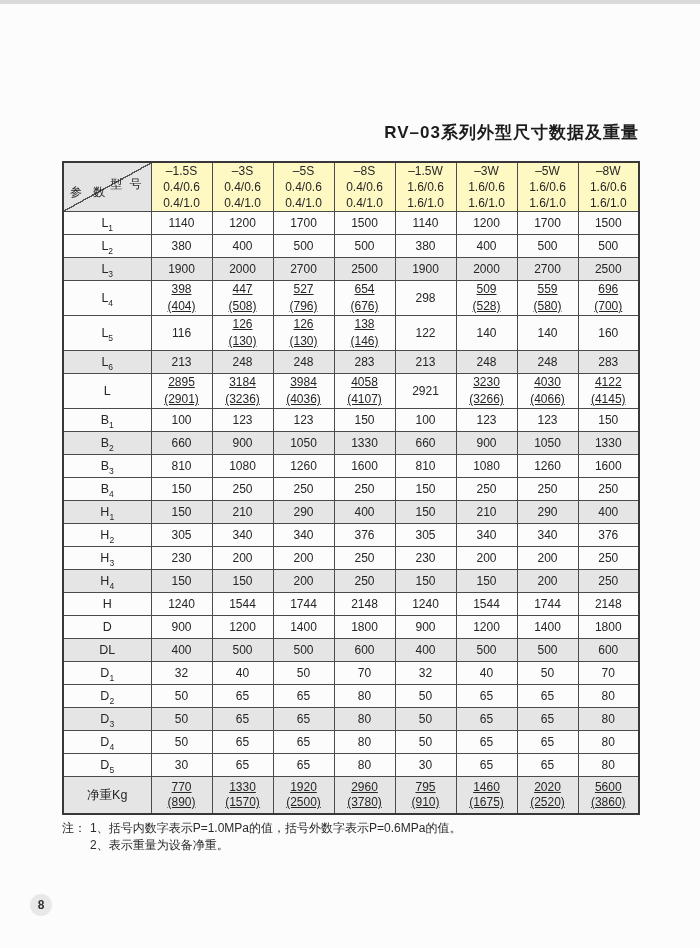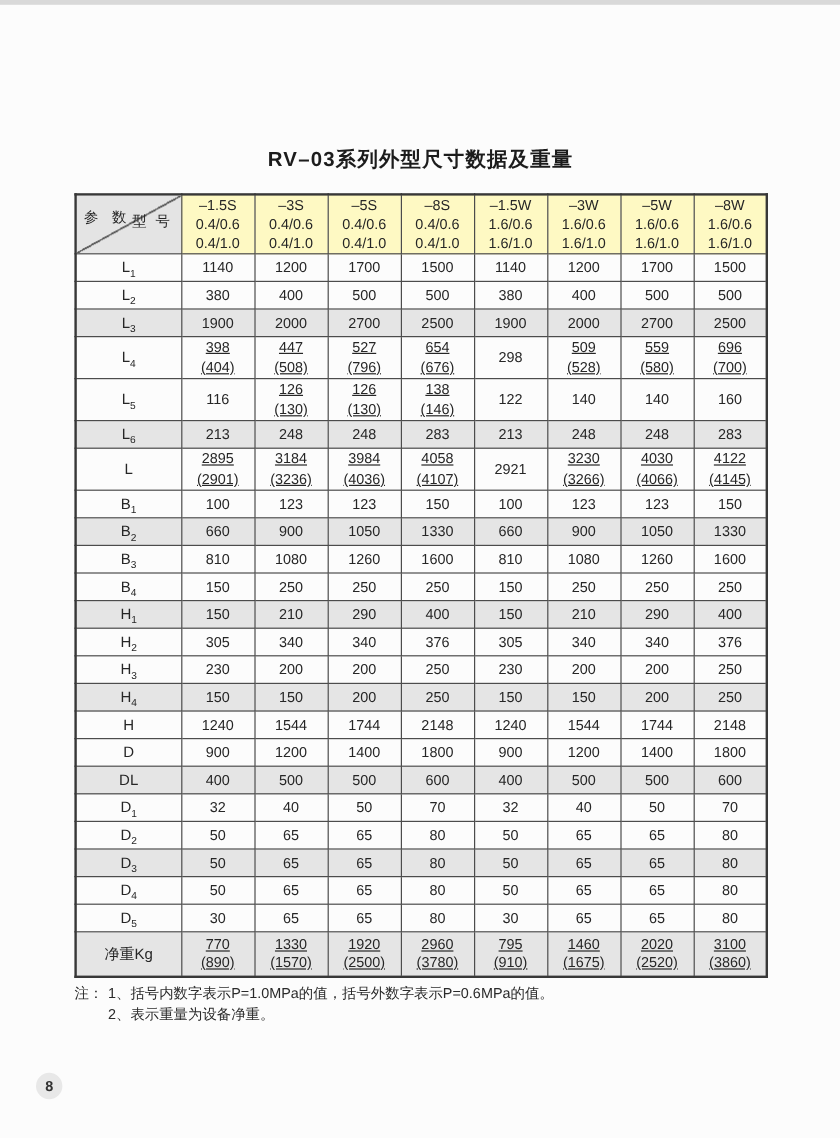--- a/index.html
+++ b/index.html
@@ -17,21 +17,21 @@
     background: #d9d9d9;
   }
   .content {
     position: absolute;
     left: 62px; top: 0;
     width: 577px;
   }
   .title {
     margin-top: 121px;
     margin-bottom: 17px;
-    text-align: center;
+    text-align: right;
     font-size: 17px;
     font-weight: bold;
     letter-spacing: 1px;
     color: #1c1c1c;
   }
   table.dims {
     border-collapse: collapse;
     width: 577px;
     table-layout: fixed;
     border: 2px solid #383838;
@@ -49,21 +49,21 @@
   thead th { background: #fef9c3; }
   th.col-head { padding: 9px 0 8px 0; line-height: 16px; font-size: 12px; }
   th.corner {
     position: relative;
     background-color: #e4e4e4;
     background-image: linear-gradient(to bottom right,
       transparent calc(50% - 0.7px), #555 calc(50% - 0.7px),
       #555 calc(50% + 0.7px), transparent calc(50% + 0.7px));
   }
   .corner-tr { position: absolute; top: 13px; right: 7px; font-size: 12px; letter-spacing: 2px; }
-  .corner-bl { position: absolute; bottom: 21px; left: 6px; font-size: 12px; letter-spacing: 4px; }
+  .corner-bl { position: absolute; bottom: 10px; left: 6px; font-size: 12px; letter-spacing: 4px; }
   tbody th.row-label { font-size: 12.5px; }
   tbody td, tbody th { height: 23px; line-height: 15px; }
   tbody tr.shaded td, tbody tr.shaded th { background: #e5e5e5; }
   td.two-line { padding: 5px 0; text-decoration: underline; }
   td.two-line div { line-height: 17px; }
   tr.compact td.two-line { padding: 3px 0; }
   tr.compact td.two-line div { line-height: 15px; }
   sub { font-size: 8.5px; line-height: 0; }
   .notes {
     display: flex;
@@ -483,21 +483,21 @@
           </td>
           <td class="two-line">
             <div>1460</div>
             <div>(1675)</div>
           </td>
           <td class="two-line">
             <div>2020</div>
             <div>(2520)</div>
           </td>
           <td class="two-line">
-            <div>3100</div>
+            <div>5600</div>
             <div>(3860)</div>
           </td>
         </tr>
       </tbody>
   </table>
 
   <div class="notes">
     <span class="notes-prefix">注：</span>
     <div class="notes-lines">
       <div>1、括号内数字表示P=1.0MPa的值，括号外数字表示P=0.6MPa的值。</div>

